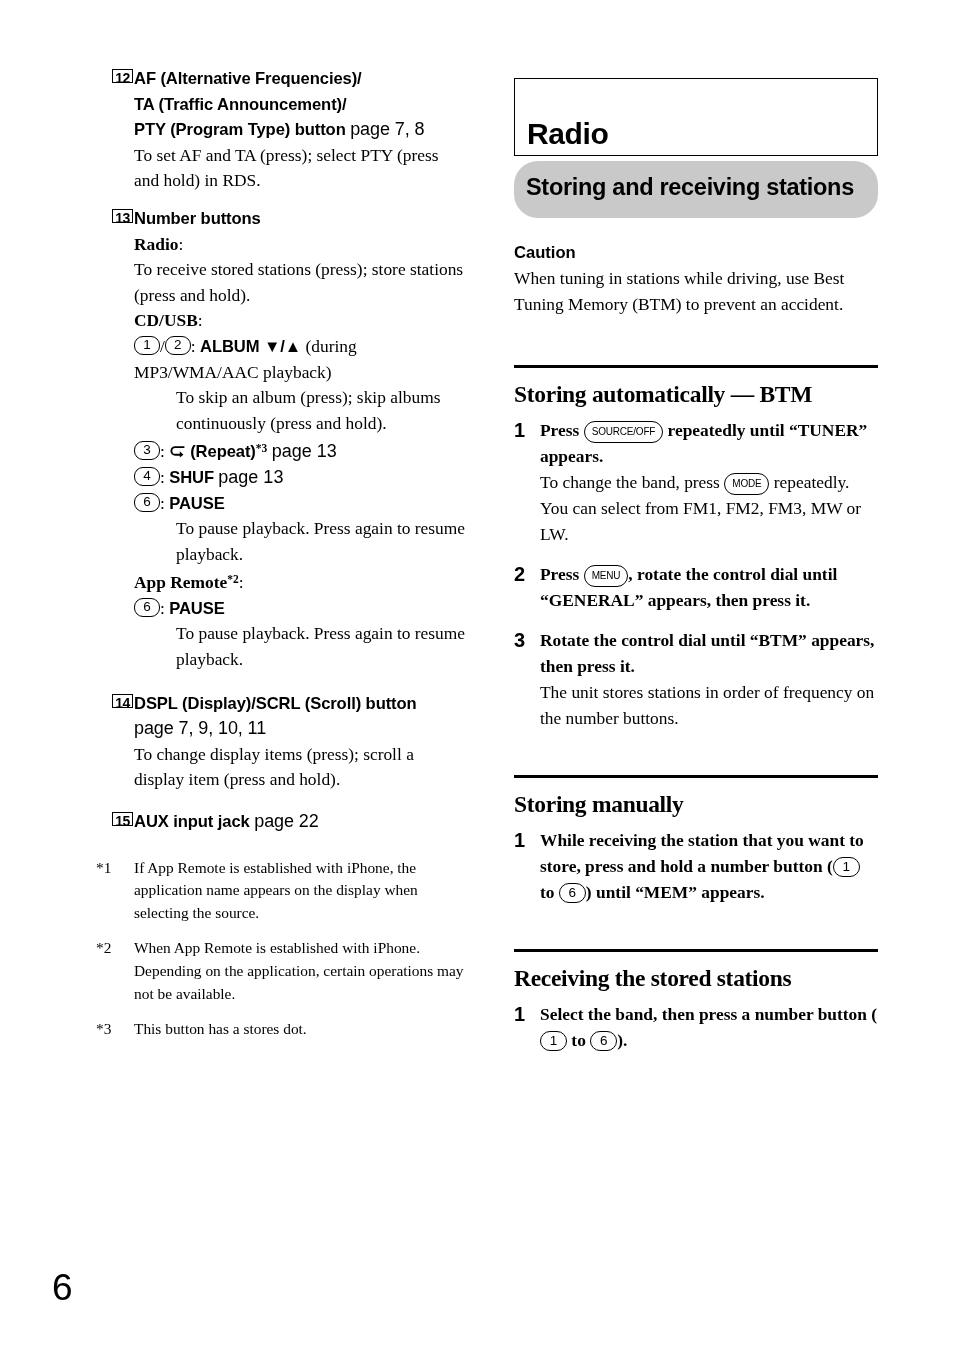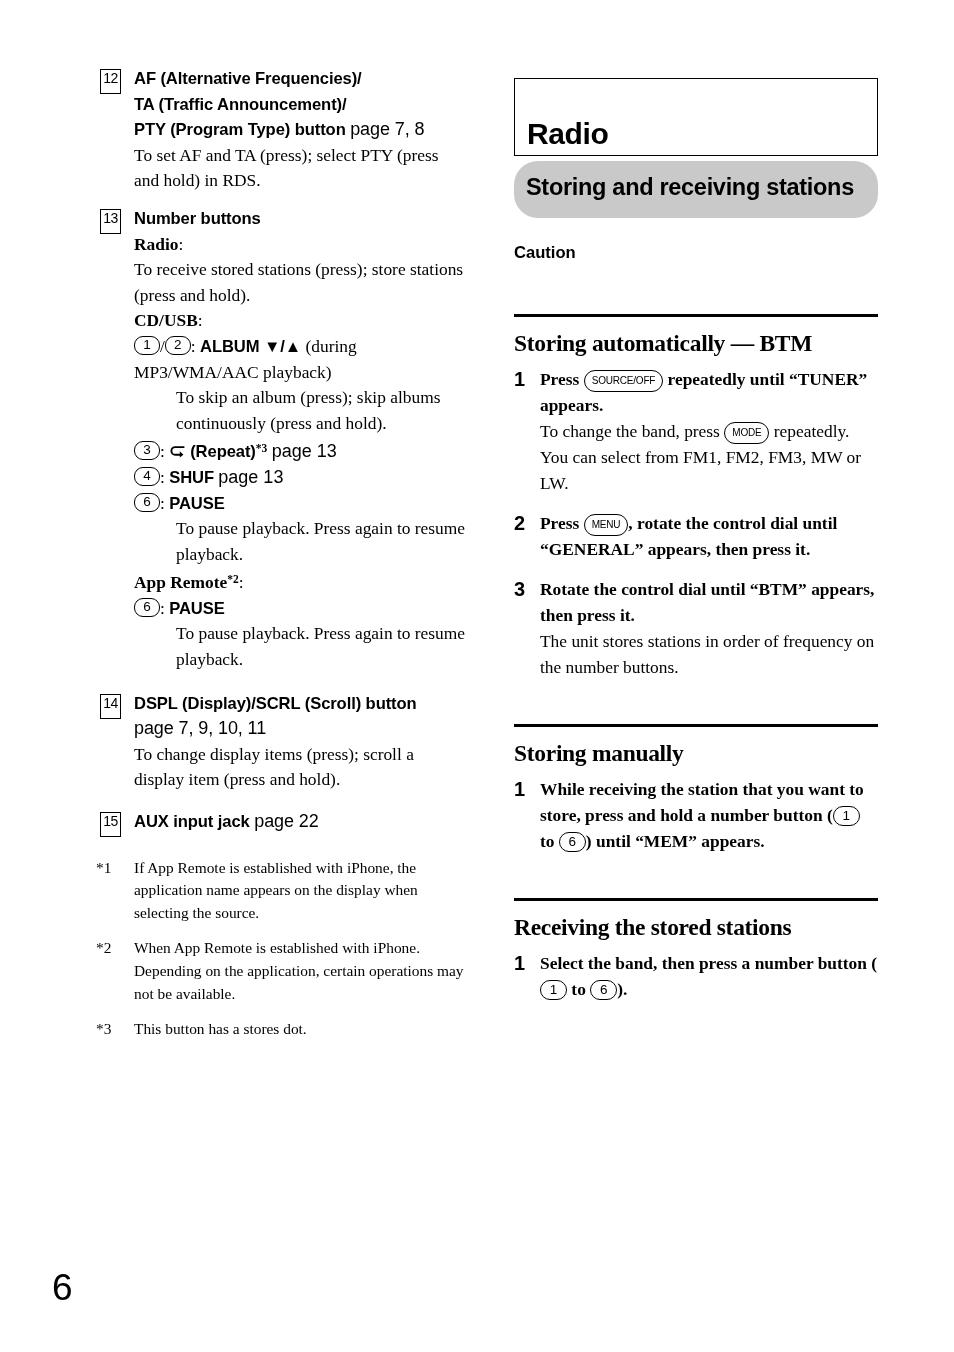--- a/index.html
+++ b/index.html
@@ -49,28 +49,28 @@
   }
 
   
   .item {
     position: relative;
     padding-left: 38px;
     margin-bottom: 12px;
   }
   .marker-box {
     position: absolute;
-    left: 4px;
+    left: 16px;
     top: 3px;
     width: 21px;
-    height: 25px;
+    height: 14px;
     border: 1.3px solid #000;
     box-sizing: border-box;
     font-family: "Liberation Sans", sans-serif;
-    font-weight: normal;
+    font-weight: bold;
     font-size: 14px;
     line-height: 17px;
     text-align: center;
     letter-spacing: -0.6px;
   }
   .item-title {
     font-family: "Liberation Sans", sans-serif;
     font-weight: bold;
     font-size: 16.6px;
     line-height: 25.6px;
@@ -360,20 +360,21 @@
 
     <div class="chapter-box">
       <div class="chapter-title">Radio</div>
     </div>
 
     <div class="gray-band">
       <div class="gray-band-title">Storing and receiving stations</div>
     </div>
 
     <div class="caution-head">Caution</div>
+    <div class="caution-body">When tuning in stations while driving, use Best Tuning Memory (BTM) to prevent an accident.</div>
 
     <div class="rule"></div>
     <div class="sec-head">Storing automatically — BTM</div>
 
     <div class="step">
       <div class="step-num">1</div>
       <div class="step-main">
         <span>Press</span>
         <span class="keycap">SOURCE/OFF</span>
         <span>repeatedly until “TUNER” appears.</span>

